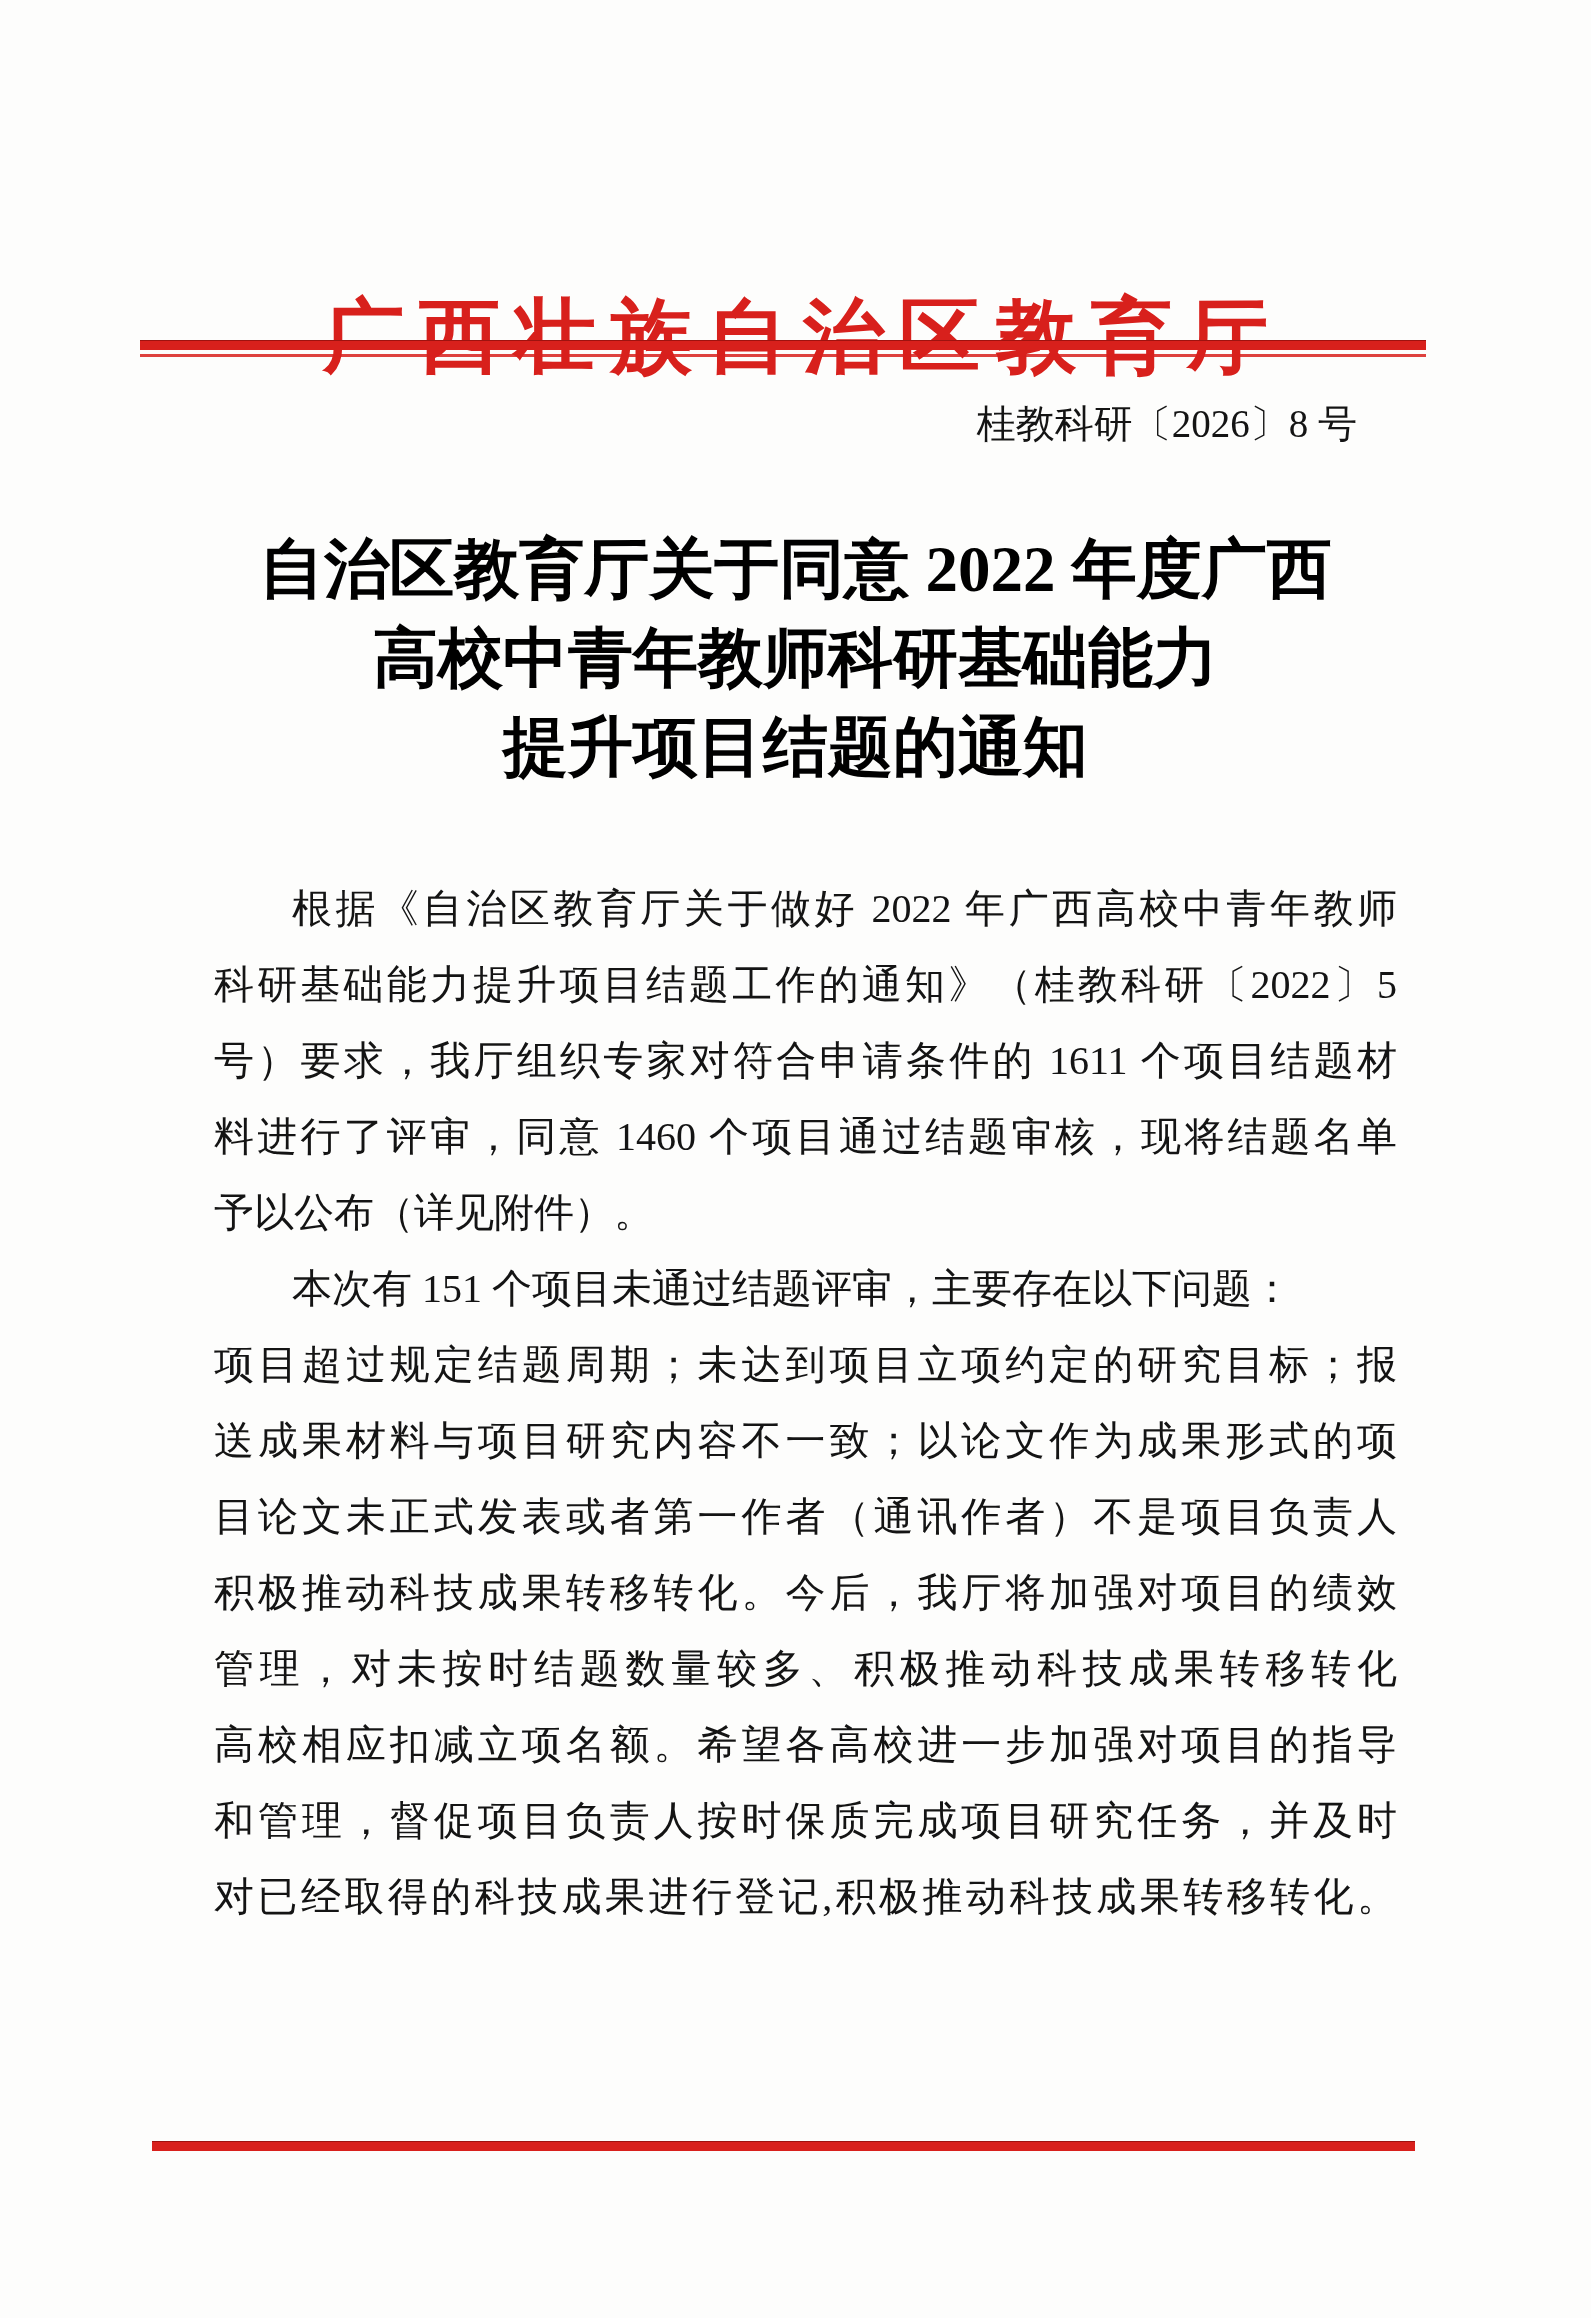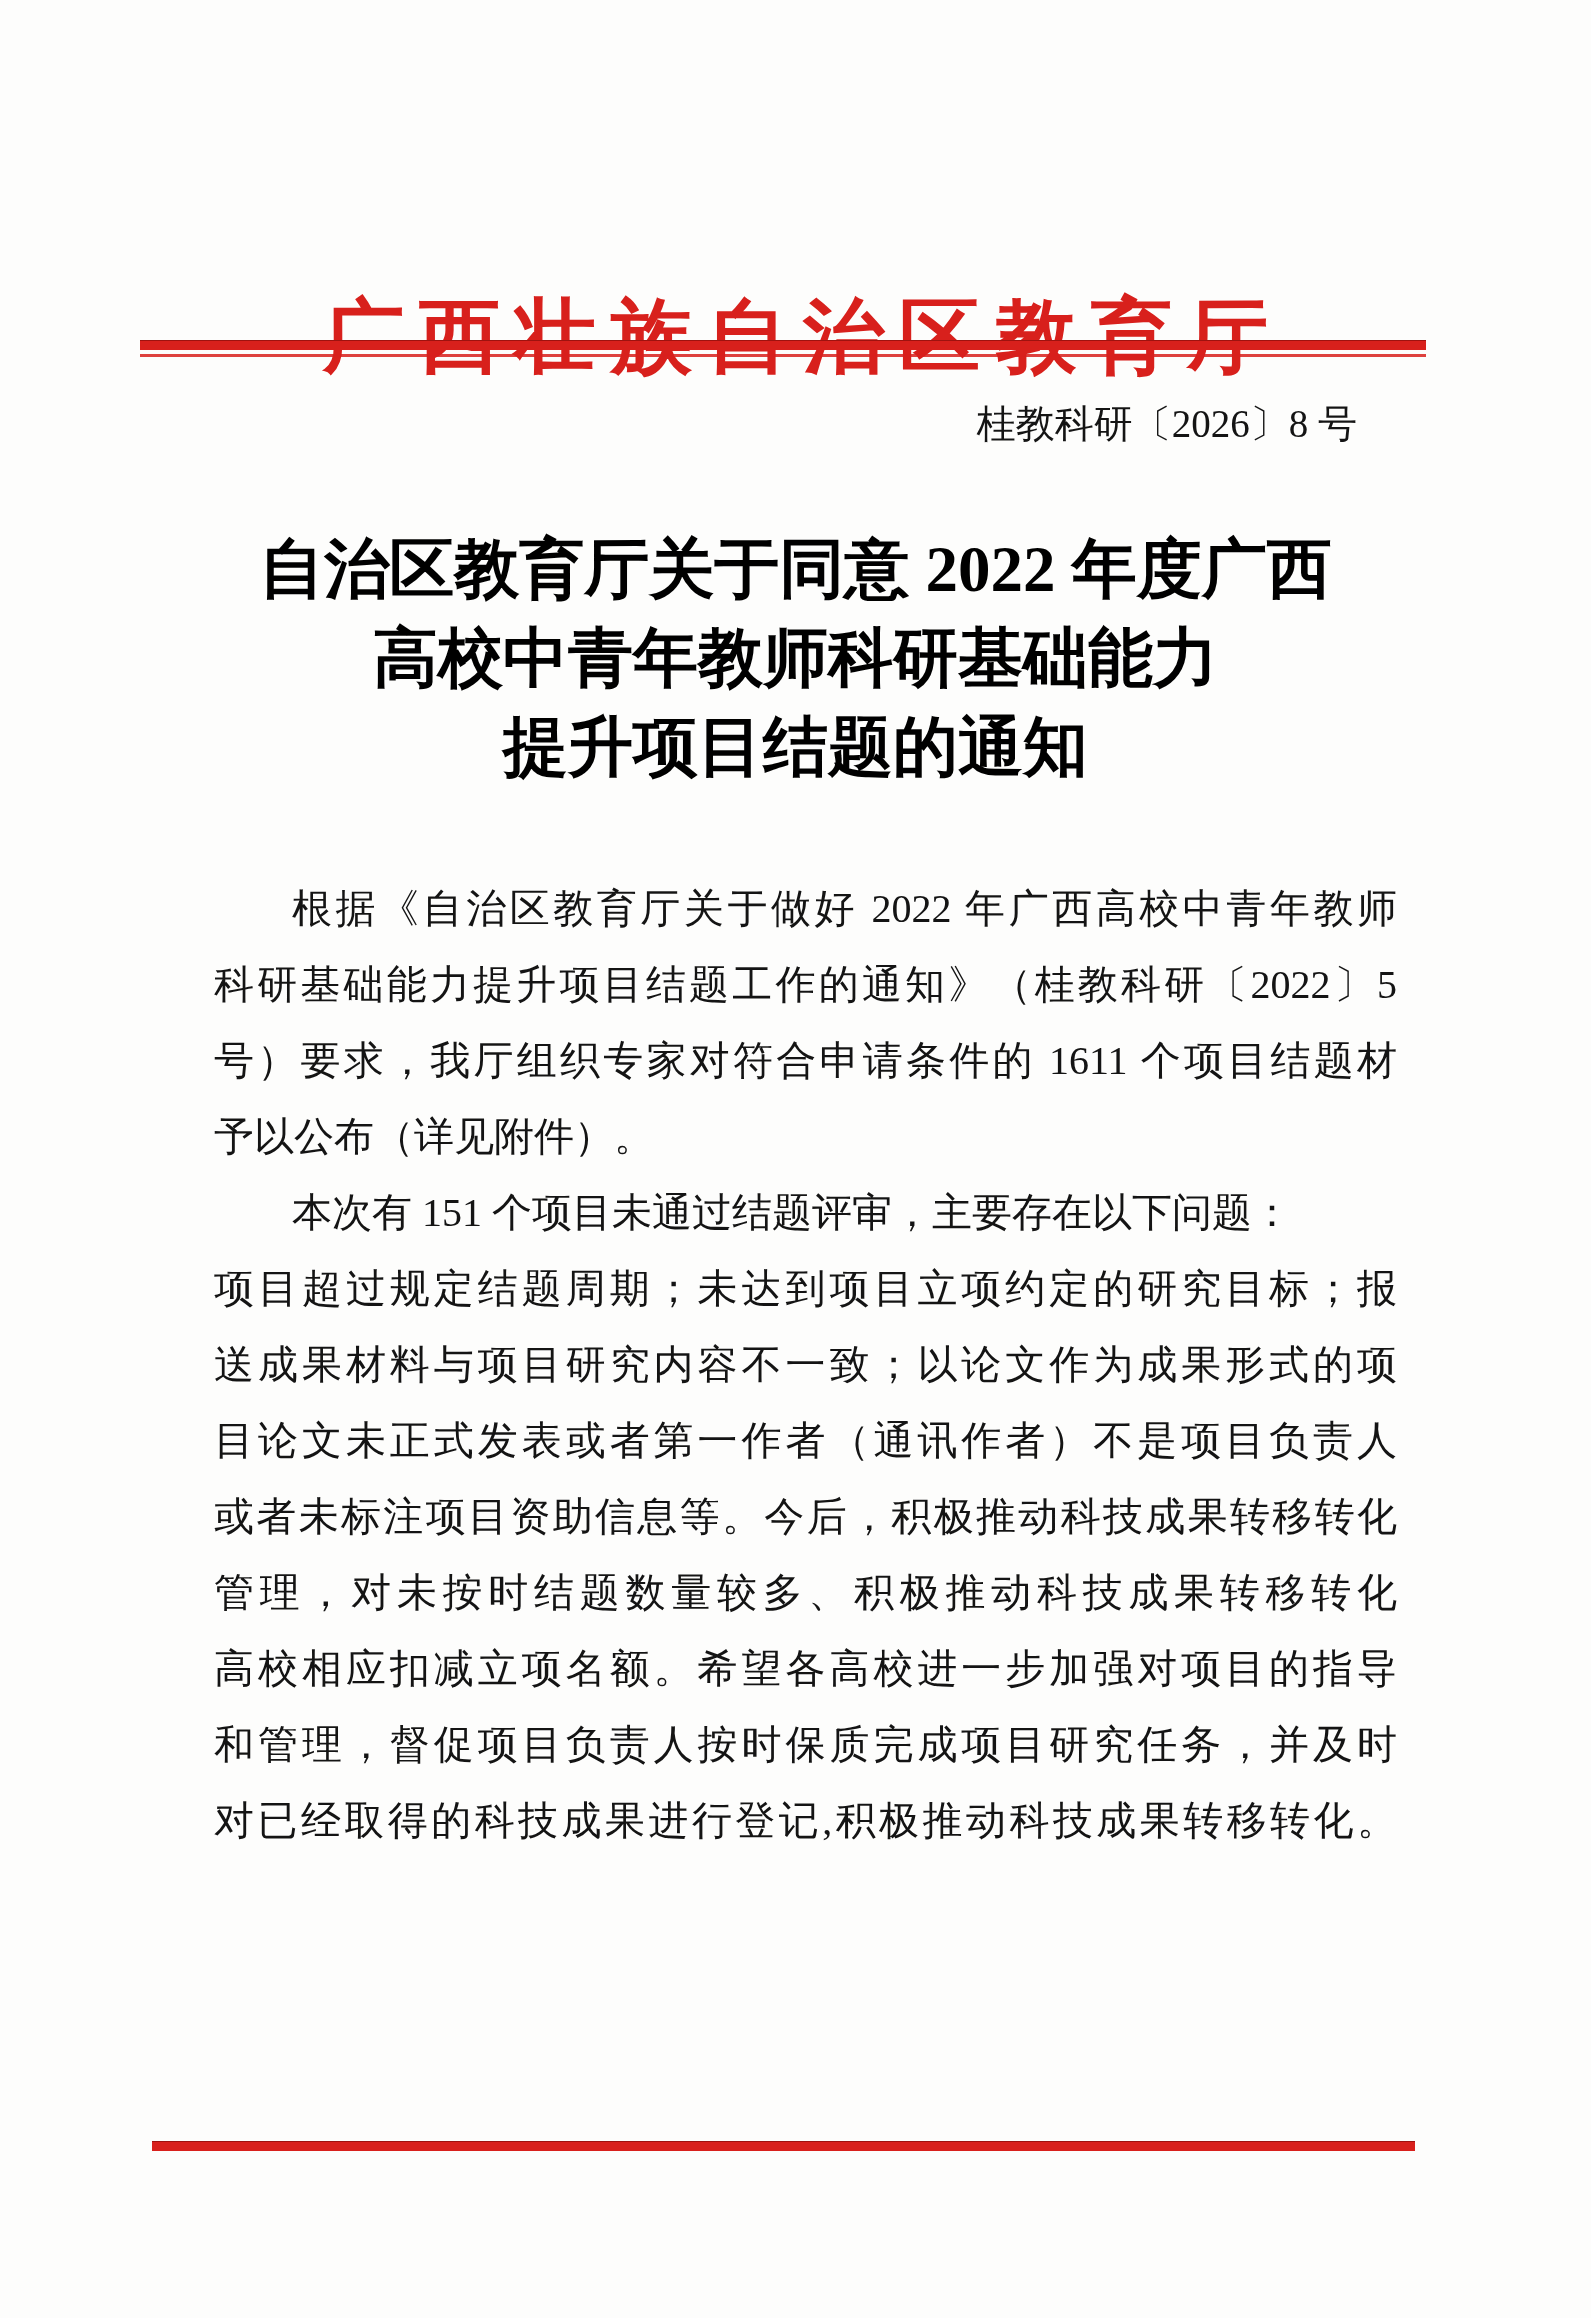--- a/index.html
+++ b/index.html
@@ -129,26 +129,27 @@
     <div class="t-line">自治区教育厅关于同意 2022 年度广西</div>
     <div class="t-line">高校中青年教师科研基础能力</div>
     <div class="t-line">提升项目结题的通知</div>
   </div>
 
   <div class="body-text">
 
   <div class="line justify indent">根据《自治区教育厅关于做好 2022 年广西高校中青年教师</div>
       <div class="line justify">科研基础能力提升项目结题工作的通知》（桂教科研〔2022〕5</div>
       <div class="line justify">号）要求，我厅组织专家对符合申请条件的 1611 个项目结题材</div>
+      <div class="line justify">料进行了评审，同意 1460 个项目通过结题审核，现将结题名单</div>
       <div class="line">予以公布（详见附件）。</div>
       <div class="line indent">本次有 151 个项目未通过结题评审，主要存在以下问题：</div>
       <div class="line justify">项目超过规定结题周期；未达到项目立项约定的研究目标；报</div>
       <div class="line justify">送成果材料与项目研究内容不一致；以论文作为成果形式的项</div>
       <div class="line justify">目论文未正式发表或者第一作者（通讯作者）不是项目负责人</div>
-      <div class="line justify">或者未标注项目资助信息等。今后，积极推动科技成果转移转化</div>
+      <div class="line justify">积极推动科技成果转移转化。今后，我厅将加强对项目的绩效</div>
       <div class="line justify">管理，对未按时结题数量较多、积极推动科技成果转移转化</div>
       <div class="line justify">高校相应扣减立项名额。希望各高校进一步加强对项目的指导</div>
       <div class="line justify">和管理，督促项目负责人按时保质完成项目研究任务，并及时</div>
       <div class="line justify">对已经取得的科技成果进行登记,积极推动科技成果转移转化。</div>
     </div>
 
   <div class="rule-bottom"></div>
 
 </div>
 

